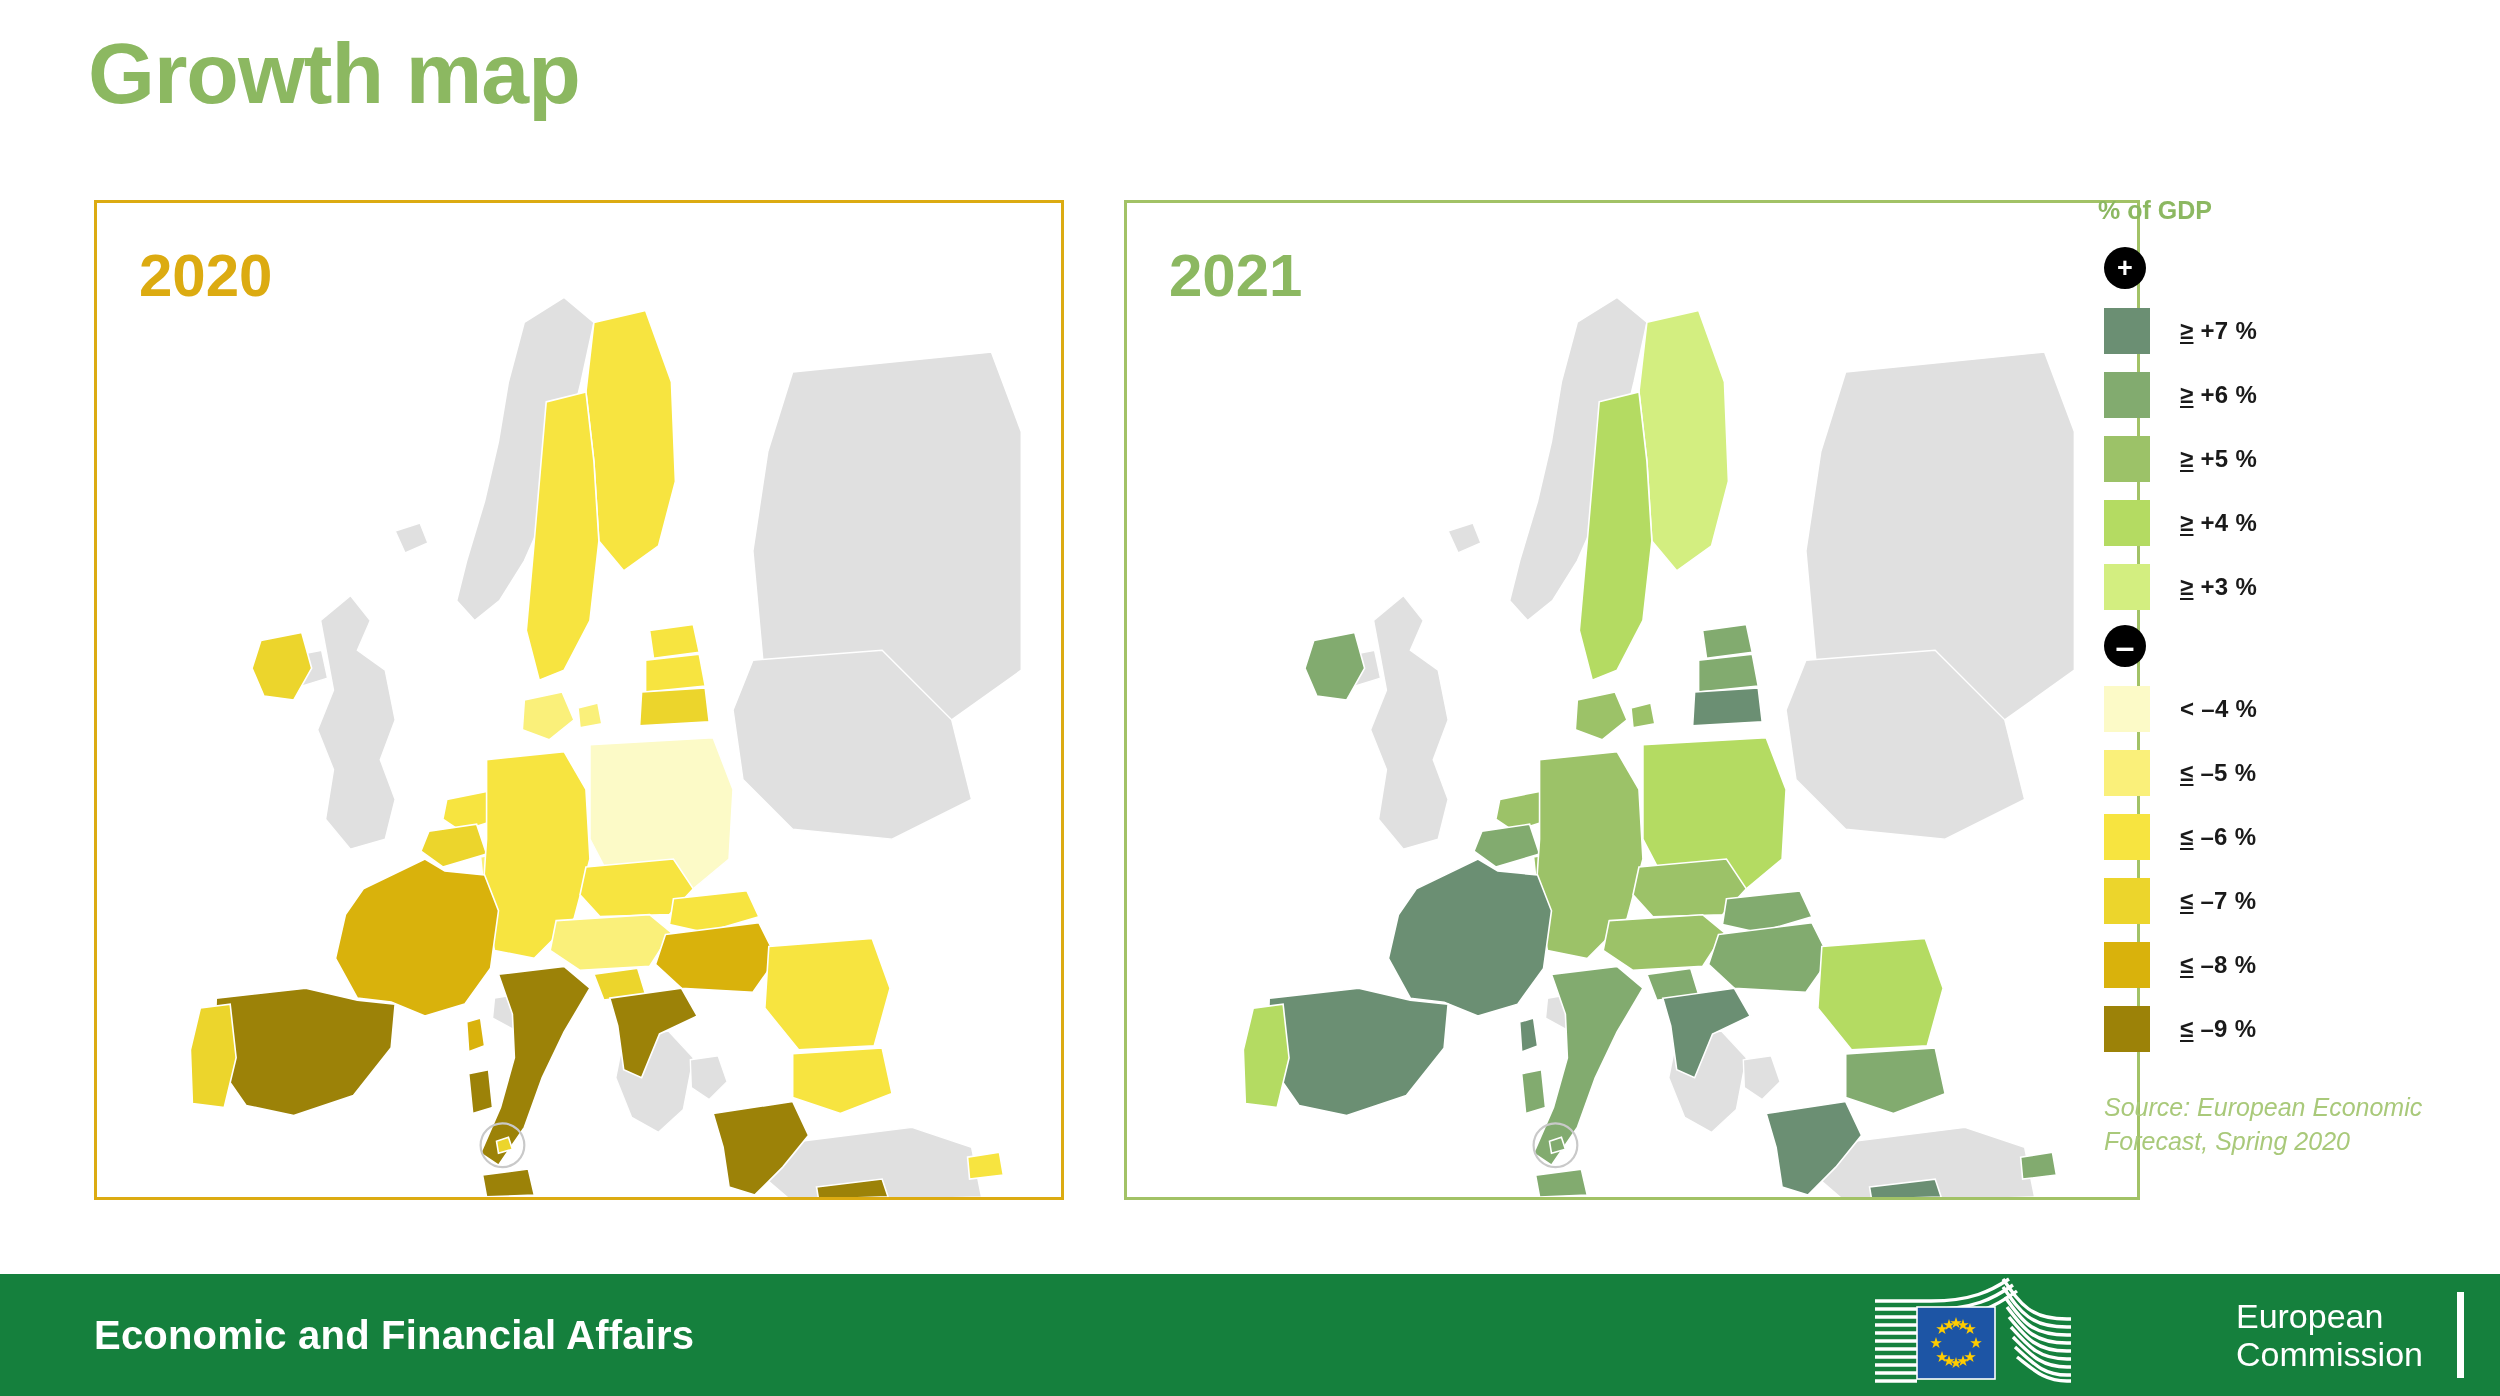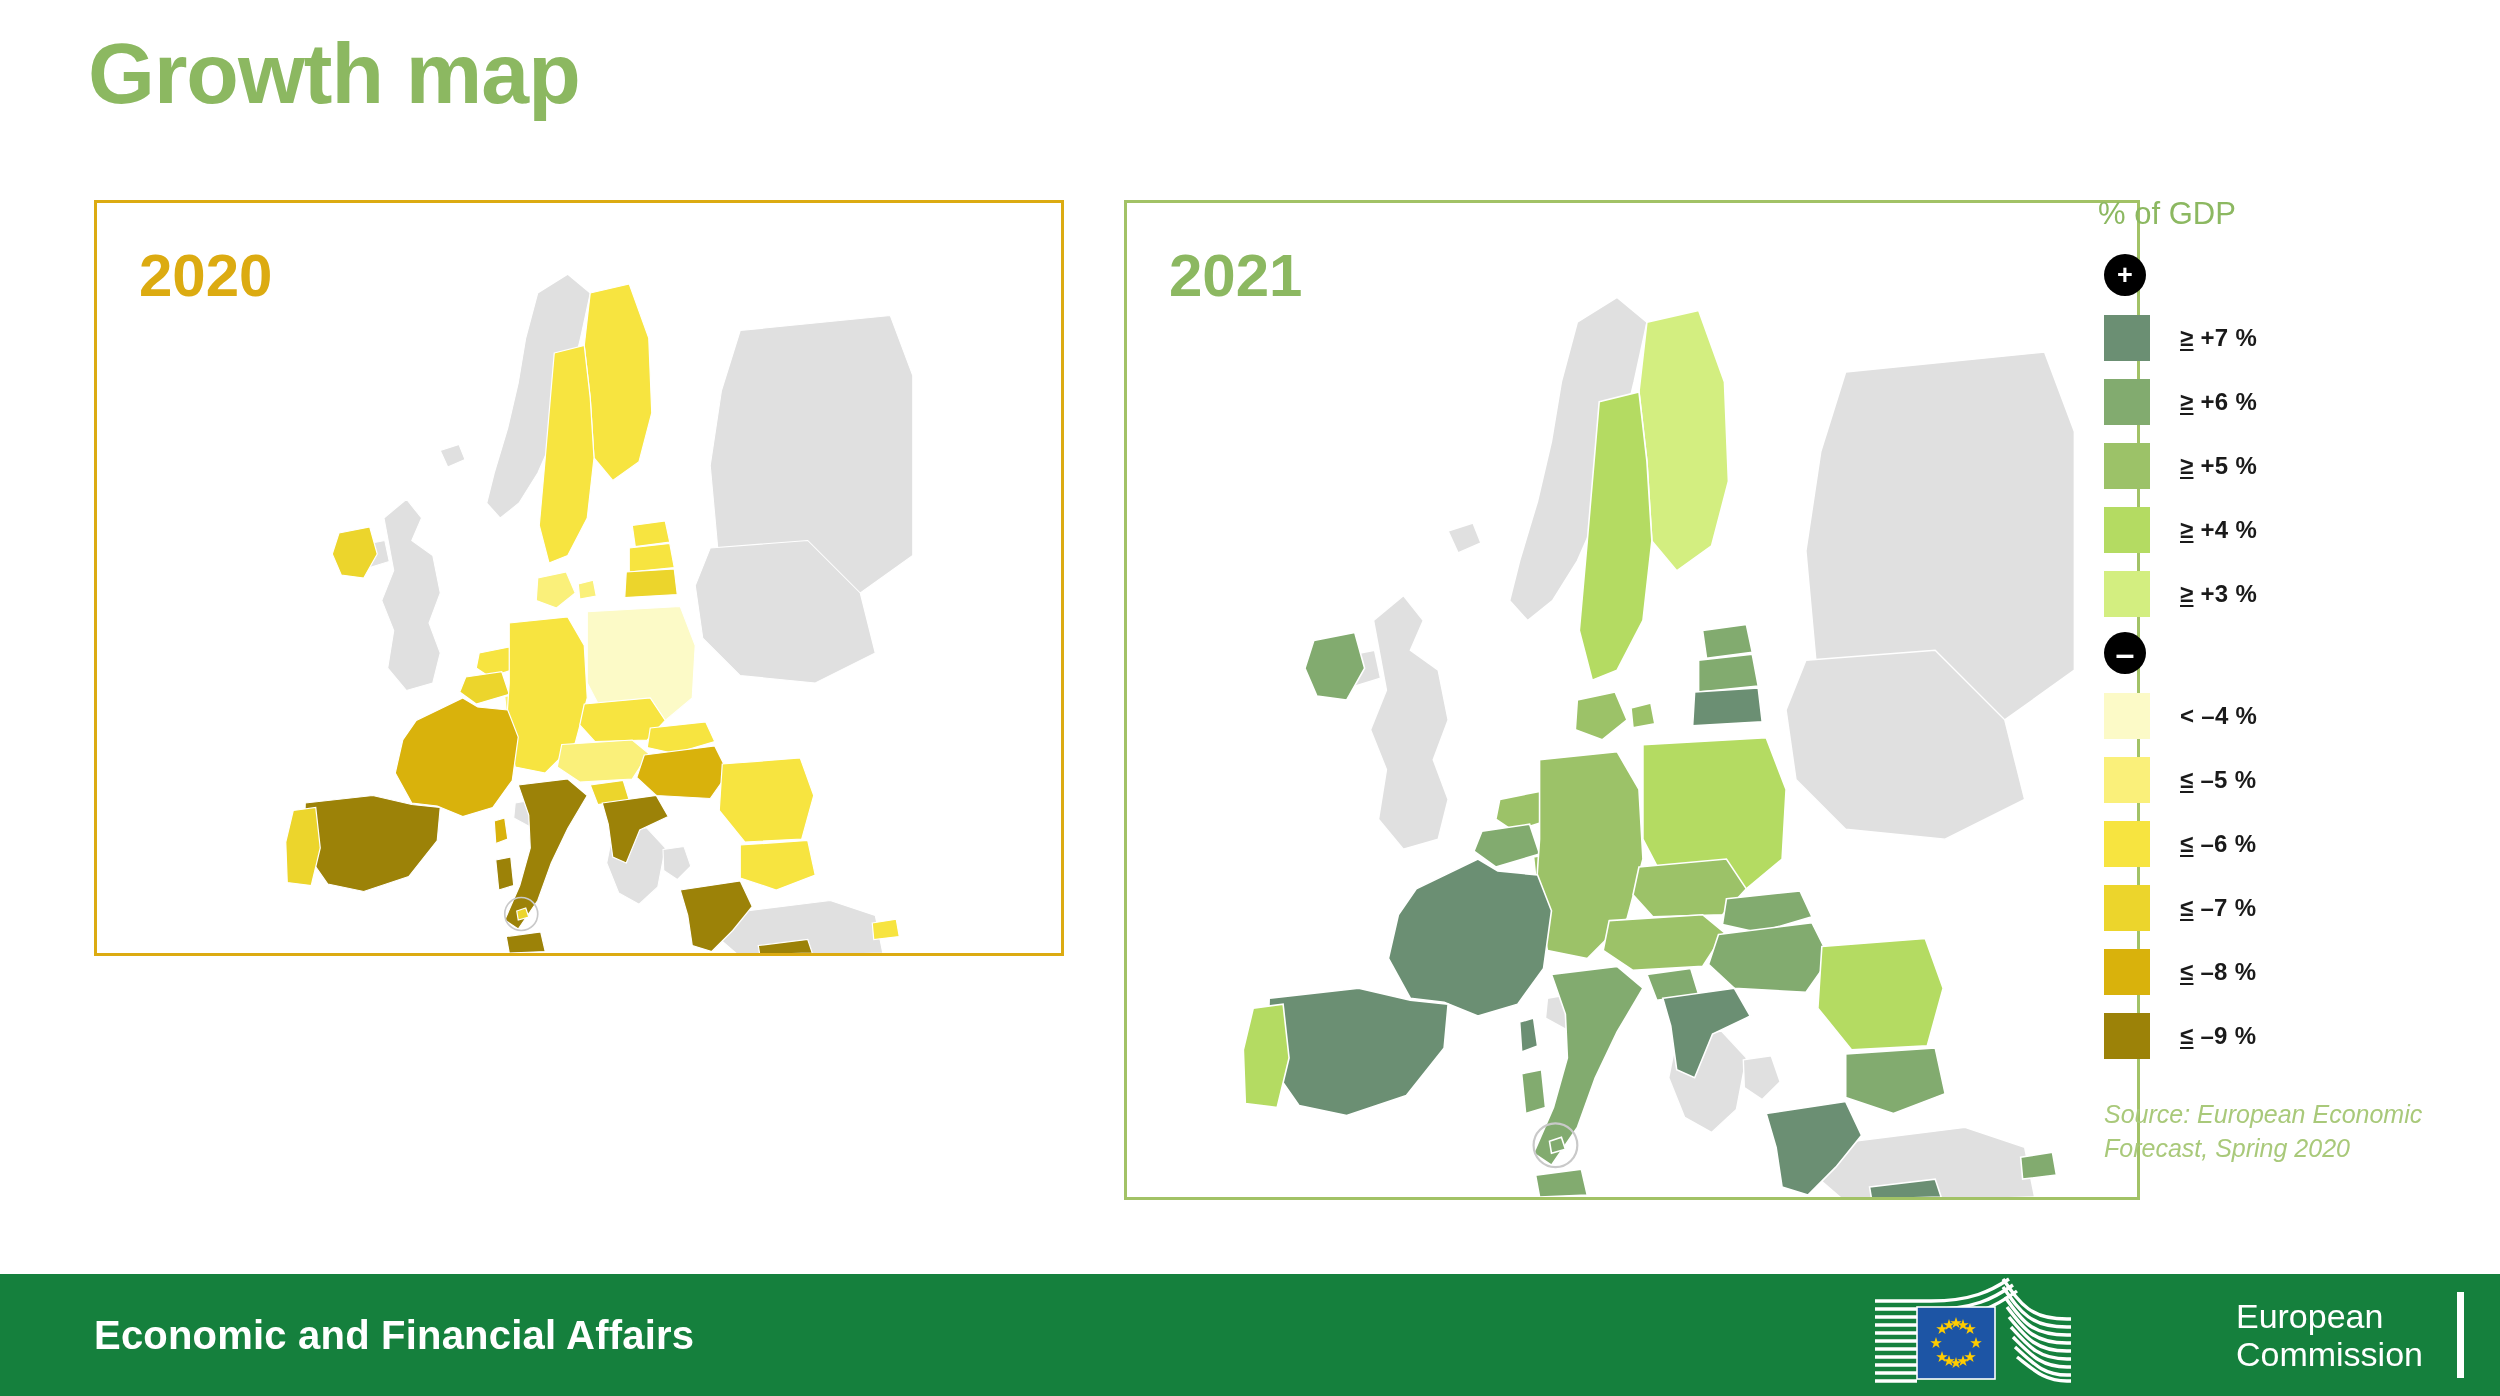--- a/index.html
+++ b/index.html
@@ -13,39 +13,39 @@
 
   
   .title {
     position: absolute; left: 88px; top: 26px;
     font-size: 86px; font-weight: 700; letter-spacing: -1px;
     color: #8cb861; line-height: 1.1; white-space: nowrap;
   }
 
   
   .panel { position: absolute; background:#fff; }
-  .panel-2020 { left: 94px;  top: 200px; width: 970px; height: 756px; border: 3px solid #dcab11; }
+  .panel-2020 { left: 94px;  top: 200px; width: 970px; height: 1000px; border: 3px solid #dcab11; }
   .panel-2021 { left: 1124px; top: 200px; width: 1016px; height: 1000px; border: 3px solid #a2c266; }
 
   .year-label {
     position: absolute; left: 42px; top: 38px;
     font-size: 60px; font-weight: 700; letter-spacing: 0px;
   }
   .year-2020 { color: #dcab11; }
   .year-2021 { color: #8cb861; }
 
   .map-svg { position:absolute; left:0; top:0; width:100%; height:100%; display:block; }
 
   
   .malta-circle { fill:none; stroke:#c9c9c9; stroke-width:2.2; }
 
   
   .legend { position: absolute; left: 2098px; top: 196px; width: 330px; }
   .legend-title {
-    font-size: 31px; font-weight: 400; color: #8cb861;
+    font-size: 25px; font-weight: 700; color: #8cb861;
     margin-bottom: 22px; white-space: nowrap;
   }
   .sign-badge {
     width: 42px; height: 42px; border-radius: 50%;
     background: #000; color:#fff;
     display:flex; align-items:center; justify-content:center;
     font-size: 27px; font-weight: 700; line-height: 1;
     margin: 6px 0 10px 6px;
   }
   .sign-badge.minus { font-size: 34px; }

